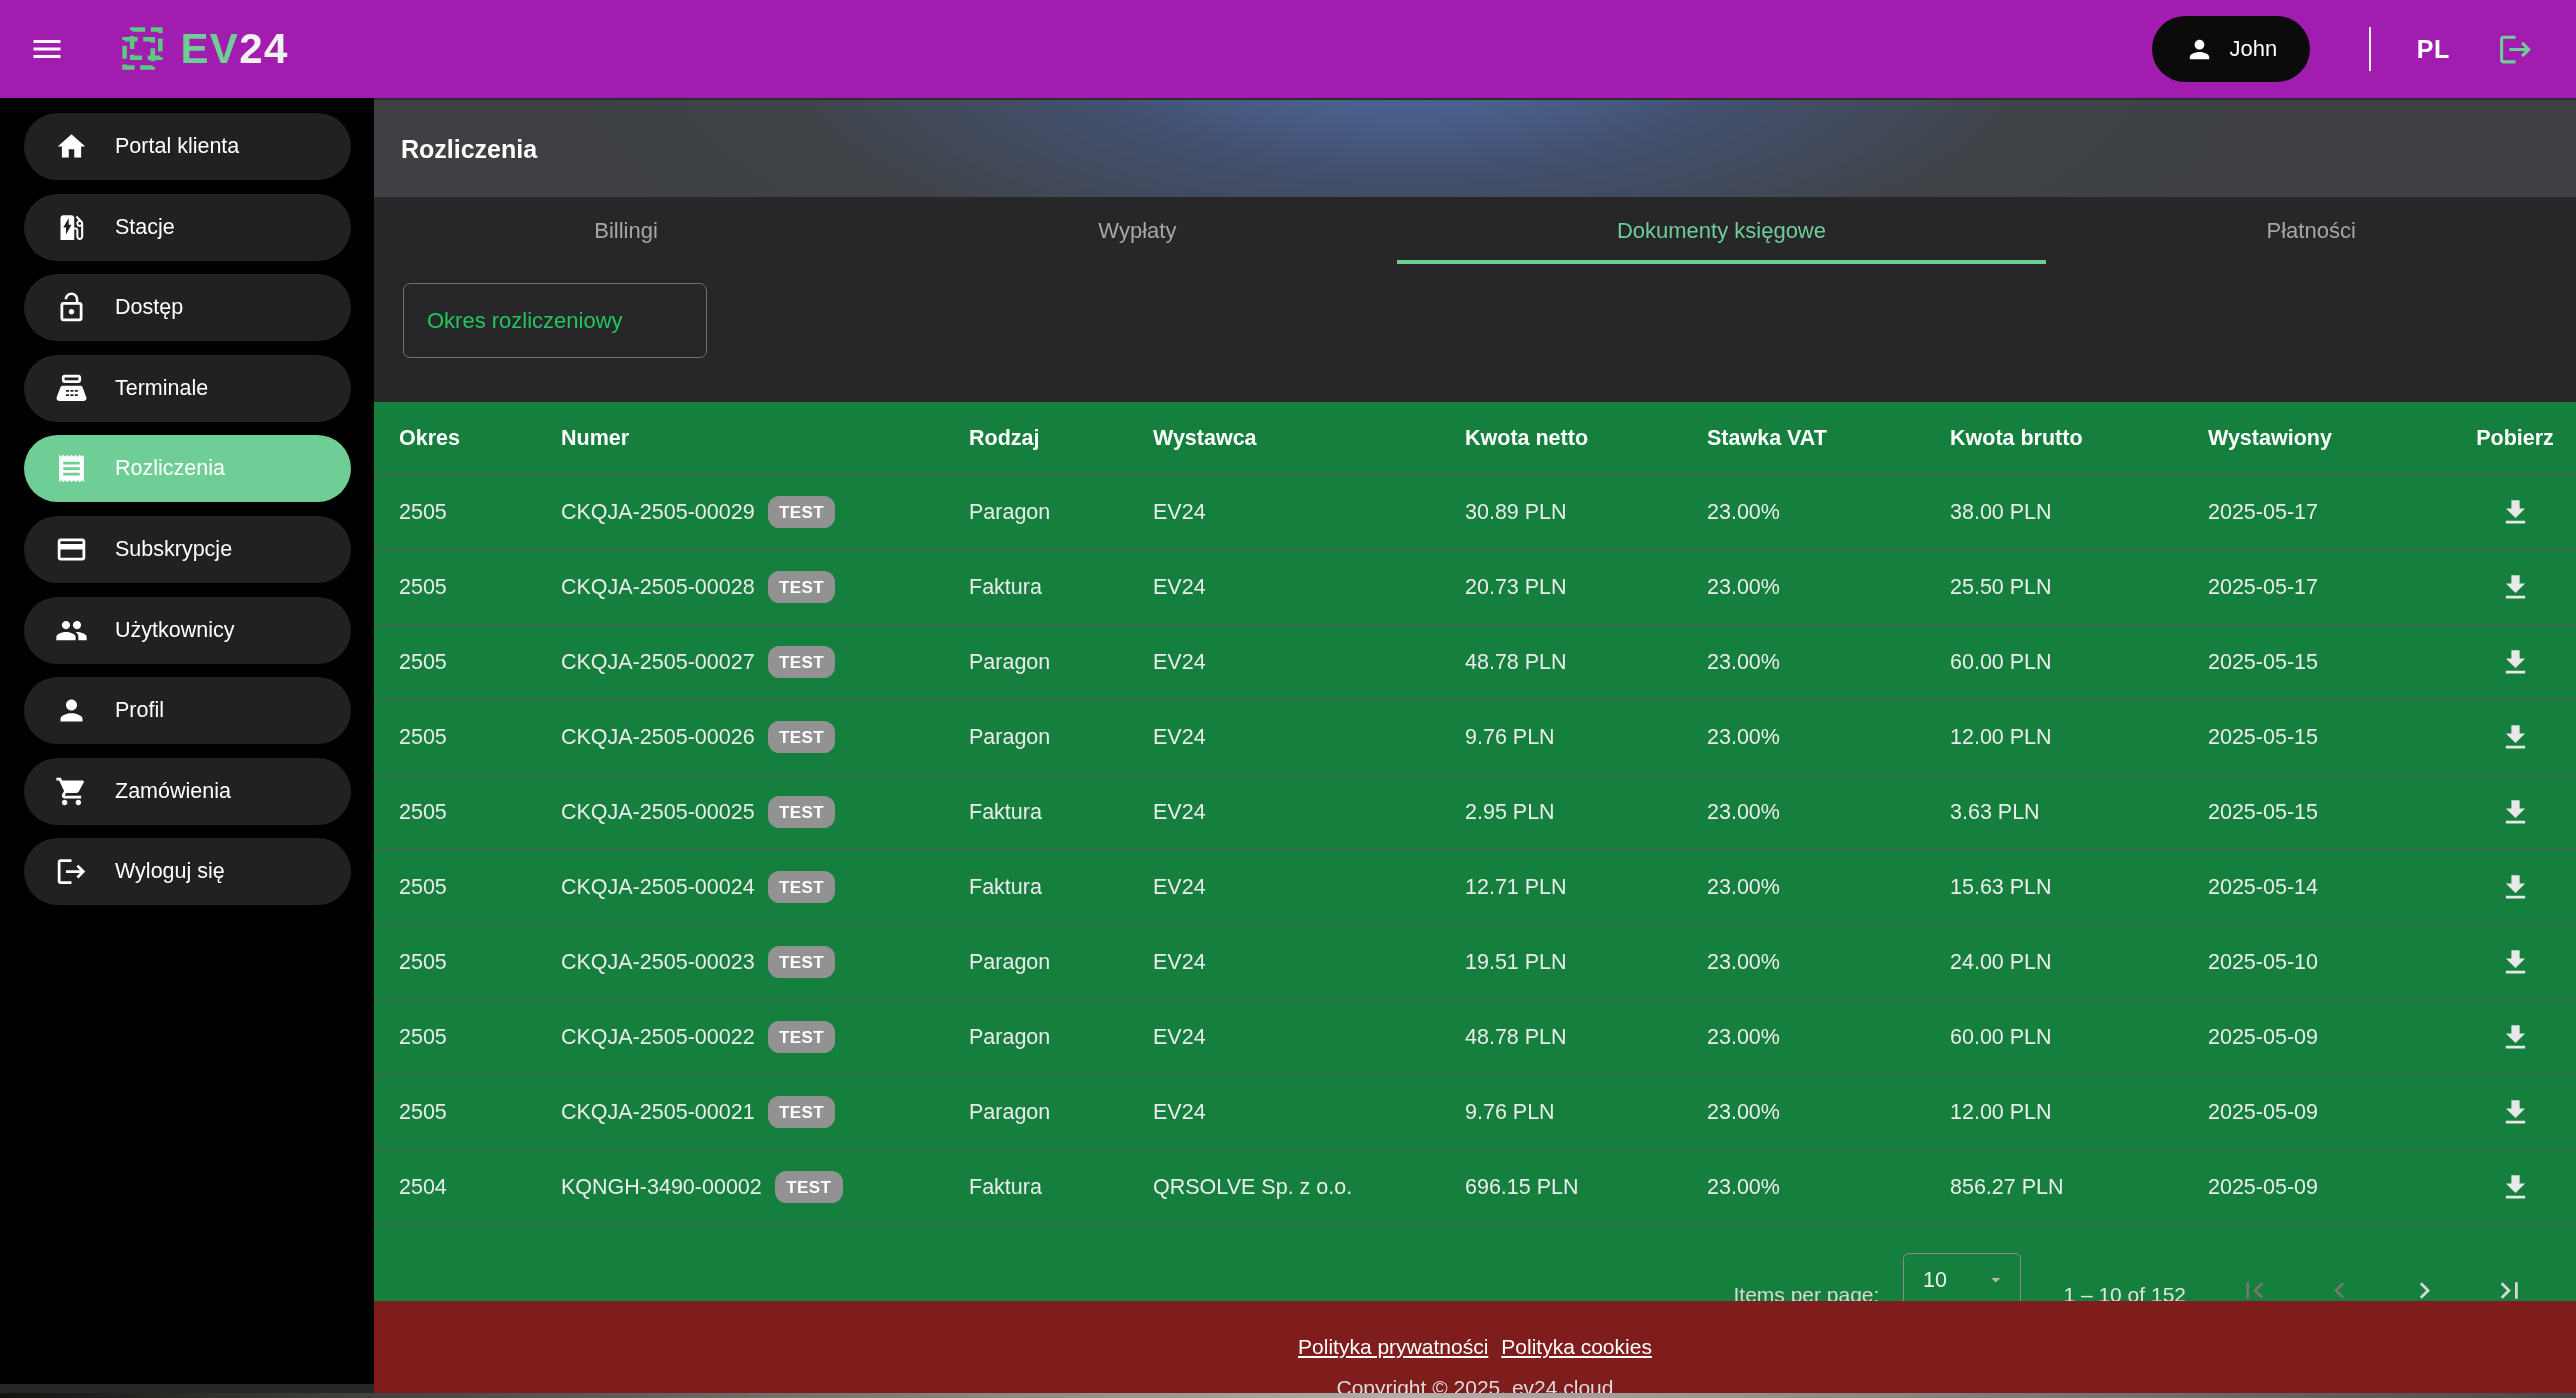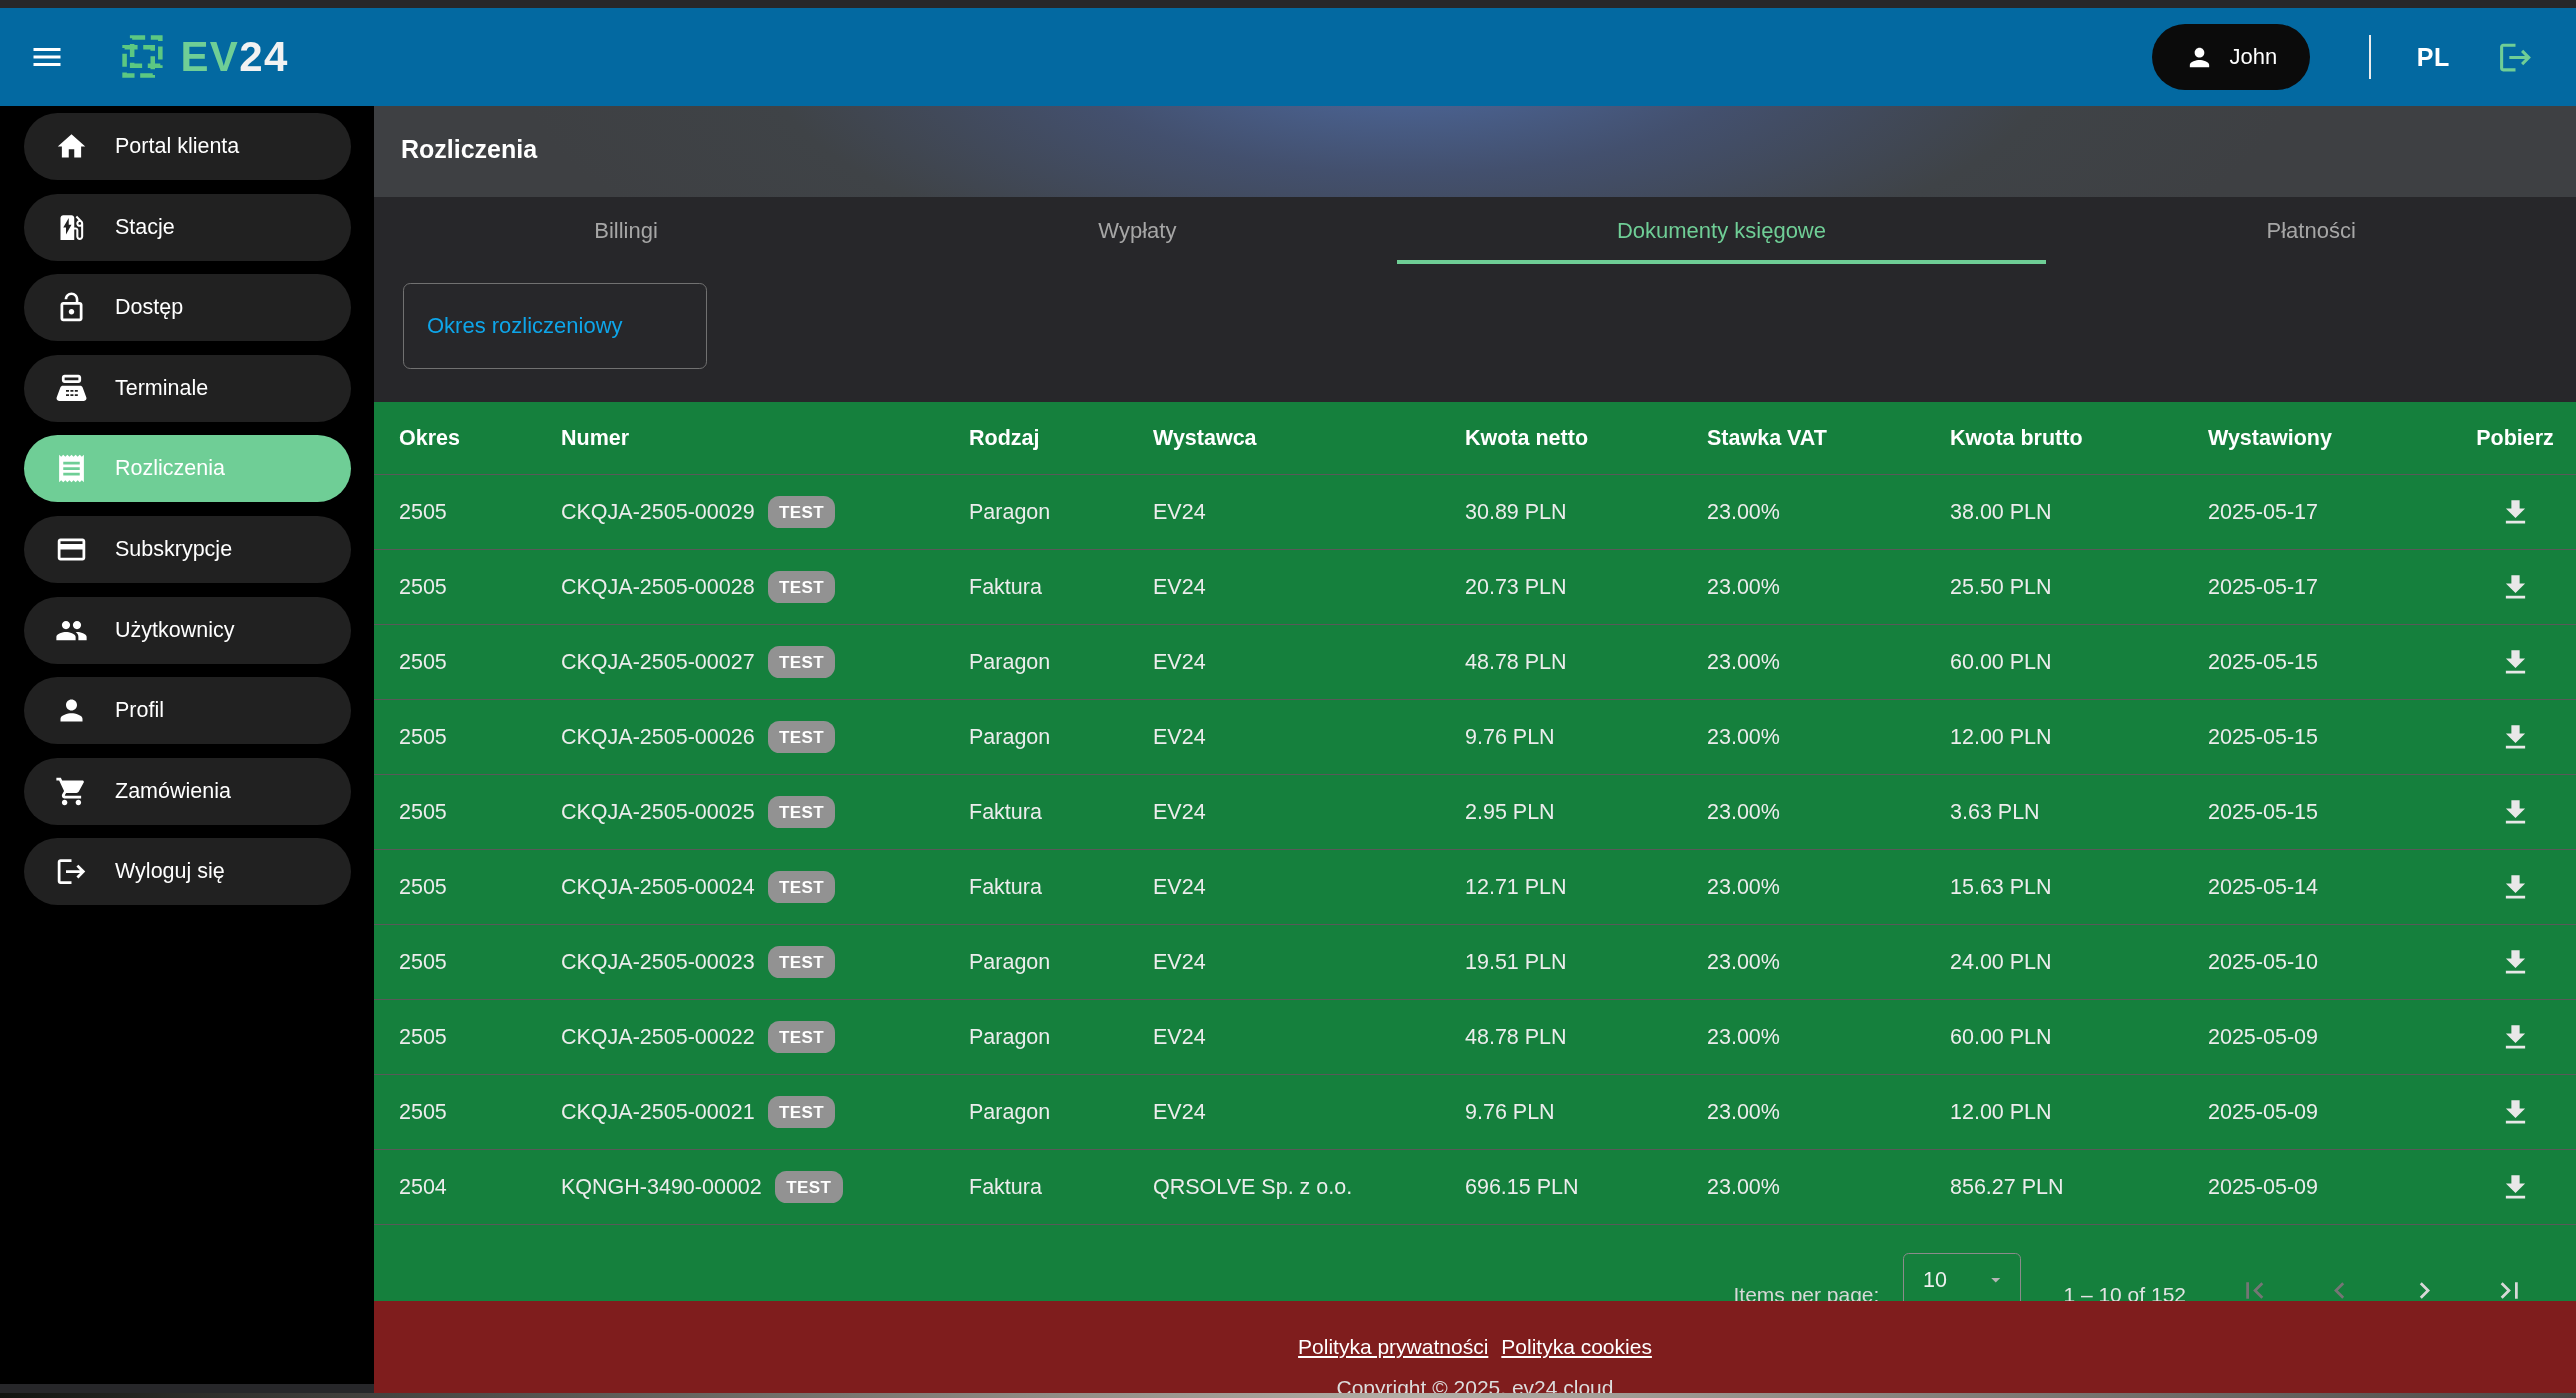--- a/index.html
+++ b/index.html
@@ -3,21 +3,21 @@
 <meta charset="utf-8">
 <style>
   html,body{margin:0;padding:0;}
   body{
     width:2576px;height:1398px;overflow:hidden;position:relative;
     background:#27272a;font-family:"Liberation Sans",sans-serif;
     -webkit-font-smoothing:antialiased;
   }
   svg{display:block;}
   
-  .topbar{position:absolute;top:8px;left:0;width:2576px;height:98px;background:#0369a1;display:flex;align-items:center;z-index:6;}
+  .topbar{position:absolute;top:0;left:0;width:2576px;height:98px;background:#a21caf;display:flex;align-items:center;z-index:6;}
   .hamburger{margin-left:29px;width:36px;height:36px;color:#ffffff;cursor:pointer;}
   .logo{display:flex;align-items:center;margin-left:52px;gap:11.4px;cursor:pointer;}
   .logo-mark{width:52px;height:52px;}
   .logo-text{font-size:42px;font-weight:bold;letter-spacing:1.4px;display:flex;}
   .logo-ev{color:var(--accent);}
   .logo-24{color:#f2f2f2;}
   .topbar-right{margin-left:auto;display:flex;align-items:center;margin-right:42px;}
   .user-pill{background:#0b0b0b;border-radius:34px;height:66px;padding:0 33px;display:flex;align-items:center;gap:15.7px;color:#fff;font-size:22px;cursor:pointer;}
   .user-pill .ic{width:29px;height:29px;color:#fff;}
   .tb-divider{width:1.4px;height:44px;background:#ededed;margin-left:59px;margin-right:46px;}
@@ -35,21 +35,21 @@
   .banner{position:absolute;top:0;left:0;right:0;height:99px;
     background:radial-gradient(894px 308px at 47% -45%, #4e6ca4 0%, #43506e 38%, #3f4347 72%, #3e4043 100%);
     border-top:2.1px solid #2e2e30;box-sizing:border-box;}
   .page-title{position:absolute;left:27px;top:50%;transform:translateY(-50%);color:#fff;font-size:25px;font-weight:bold;}
   
   .tabs{position:absolute;top:99px;left:0;right:0;height:67px;display:flex;}
   .tab{flex:1 1 auto;padding:0 61px;display:flex;align-items:center;justify-content:center;position:relative;font-size:22px;color:#a6a6a6;cursor:pointer;white-space:nowrap;}
   .tab.active{color:var(--accent);}
   .tab .underline{position:absolute;left:0;right:0;bottom:0;height:3.6px;background:var(--accent);}
   
-  .filter-field{position:absolute;top:185px;left:29px;width:304px;height:86px;border:1.4px solid #717171;border-radius:7.2px;box-sizing:border-box;display:flex;align-items:center;padding-left:23px;color:#0ea5e9;font-size:22px;cursor:pointer;}
+  .filter-field{position:absolute;top:185px;left:29px;width:304px;height:75px;border:1.4px solid #717171;border-radius:7.2px;box-sizing:border-box;display:flex;align-items:center;padding-left:23px;color:#22c55e;font-size:22px;cursor:pointer;}
   
   .table{position:absolute;top:304px;left:0;right:0;background:#15803d;}
   .thead,.trow{display:grid;grid-template-columns:162px 408px 184px 312px 242px 243px 258px 246px 1fr;padding-left:25px;align-items:center;}
   .thead{height:72px;font-weight:bold;color:#ffffff;font-size:21.5px;}
   .trow{height:74px;border-top:0.7px solid #595959;color:#ececec;font-size:21.5px;}
   .cell-numer{display:flex;align-items:center;gap:13px;white-space:nowrap;}
   .badge{background:#929292;color:#fff;font-size:17px;font-weight:bold;padding:7.2px 11.4px;border-radius:11.4px;letter-spacing:0.4px;line-height:1;}
   .cell-dl{display:flex;justify-content:center;}
   .dl-btn{width:33px;height:33px;color:#e8e8e8;cursor:pointer;}
   

